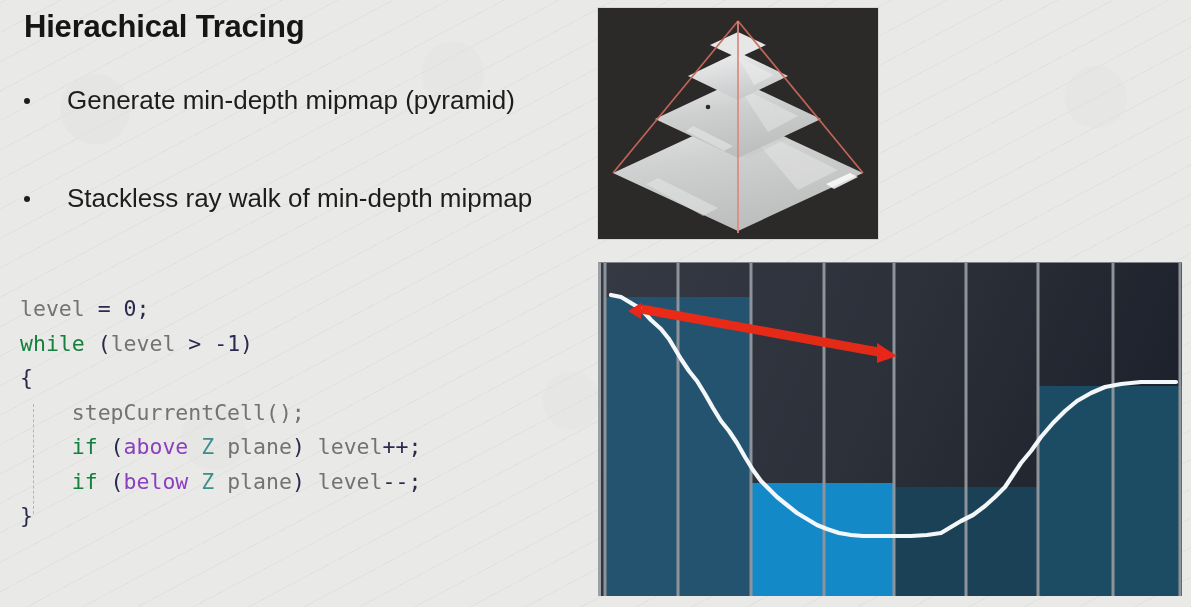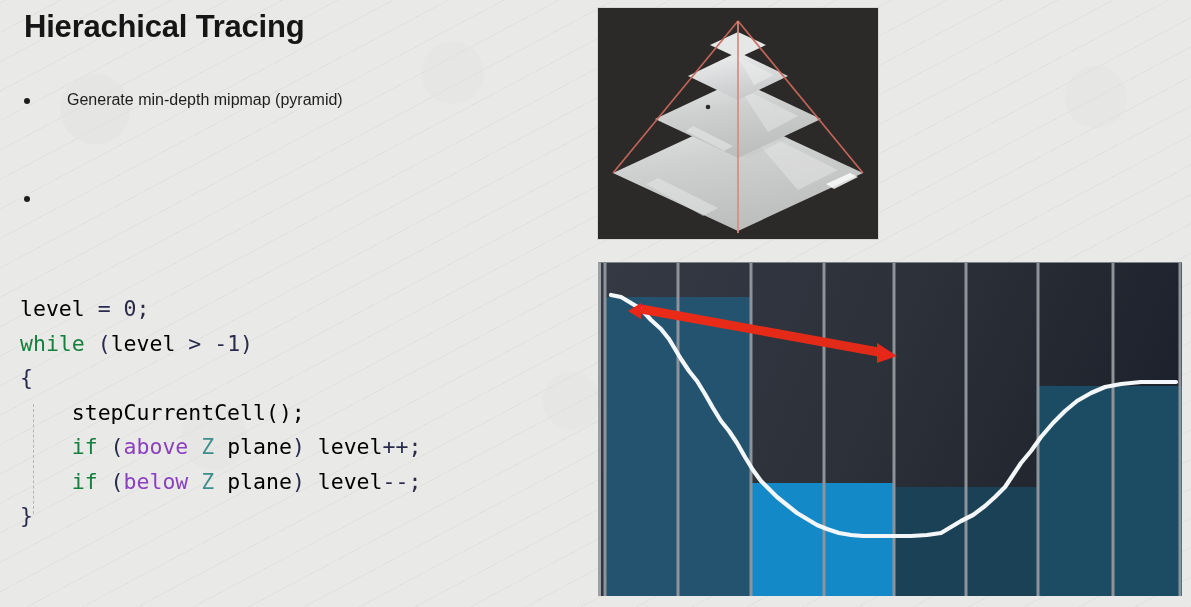--- a/index.html
+++ b/index.html
@@ -36,33 +36,33 @@
   }
 
   .bullet-row{position:absolute;left:24px;display:flex;align-items:flex-start;}
   #bullet0{top:87px;}
   #bullet1{top:185px;}
   .bullet-dot{
     width:6px;height:6px;border-radius:50%;background:#1d1d1d;
     margin-top:11px;flex:0 0 auto;
   }
   .bullet-text{
-    margin-left:37px;font-size:16px;color:#1d1d1d;line-height:26px;
+    margin-left:37px;font-size:26px;color:#1d1d1d;line-height:26px;
     white-space:nowrap;
   }
 
   
   #code{
     position:absolute;left:20px;top:292px;
     font-family:"DejaVu Sans Mono","Liberation Mono",monospace;
     font-size:21.5px;line-height:34.5px;
     white-space:pre;
   }
   #code .ln{display:block;height:34.5px;}
-  .t-var{color:#000000;}
+  .t-var{color:#737373;}
   .t-kw{color:#15803d;}
   .t-punct{color:#2a2a4e;}
   .t-num{color:#2a2a4e;}
   .t-italic{color:#8b3fc0;}
   .t-type{color:#3d8d8d;}
   
   #indent-guide{
     position:absolute;left:33px;top:404px;width:0;height:110px;
     border-left:1.5px dashed #b4b4b2;
   }
@@ -96,20 +96,21 @@
 
   <div id="title">Hierachical Tracing</div>
 
   <div class="bullet-row" id="bullet0">
     <span class="bullet-dot"></span>
     <span class="bullet-text">Generate min-depth mipmap (pyramid)</span>
   </div>
 
   <div class="bullet-row" id="bullet1">
     <span class="bullet-dot"></span>
+    <span class="bullet-text">Stackless ray walk of min-depth mipmap</span>
   </div>
 
   <div id="indent-guide"></div>
   <div id="code"><span class="ln"><span class="t-var">level</span><span class="t-punct"> = </span><span class="t-num">0</span><span class="t-punct">;</span></span><span class="ln"><span class="t-kw">while</span><span class="t-punct"> (</span><span class="t-var">level</span><span class="t-punct"> &gt; </span><span class="t-num">-1</span><span class="t-punct">)</span></span><span class="ln"><span class="t-punct">{</span></span><span class="ln"><span class="t-var">    stepCurrentCell();</span></span><span class="ln"><span class="t-punct">    </span><span class="t-kw">if</span><span class="t-punct"> (</span><span class="t-italic">above</span><span class="t-punct"> </span><span class="t-type">Z</span><span class="t-var"> plane</span><span class="t-punct">)</span><span class="t-var"> level</span><span class="t-punct">++;</span></span><span class="ln"><span class="t-punct">    </span><span class="t-kw">if</span><span class="t-punct"> (</span><span class="t-italic">below</span><span class="t-punct"> </span><span class="t-type">Z</span><span class="t-var"> plane</span><span class="t-punct">)</span><span class="t-var"> level</span><span class="t-punct">--;</span></span><span class="ln"><span class="t-punct">}</span></span></div>
 
 </div>
 
 <div id="pyramid-panel">
   <svg width="280" height="231" viewBox="0 0 280 231">
     <defs>

